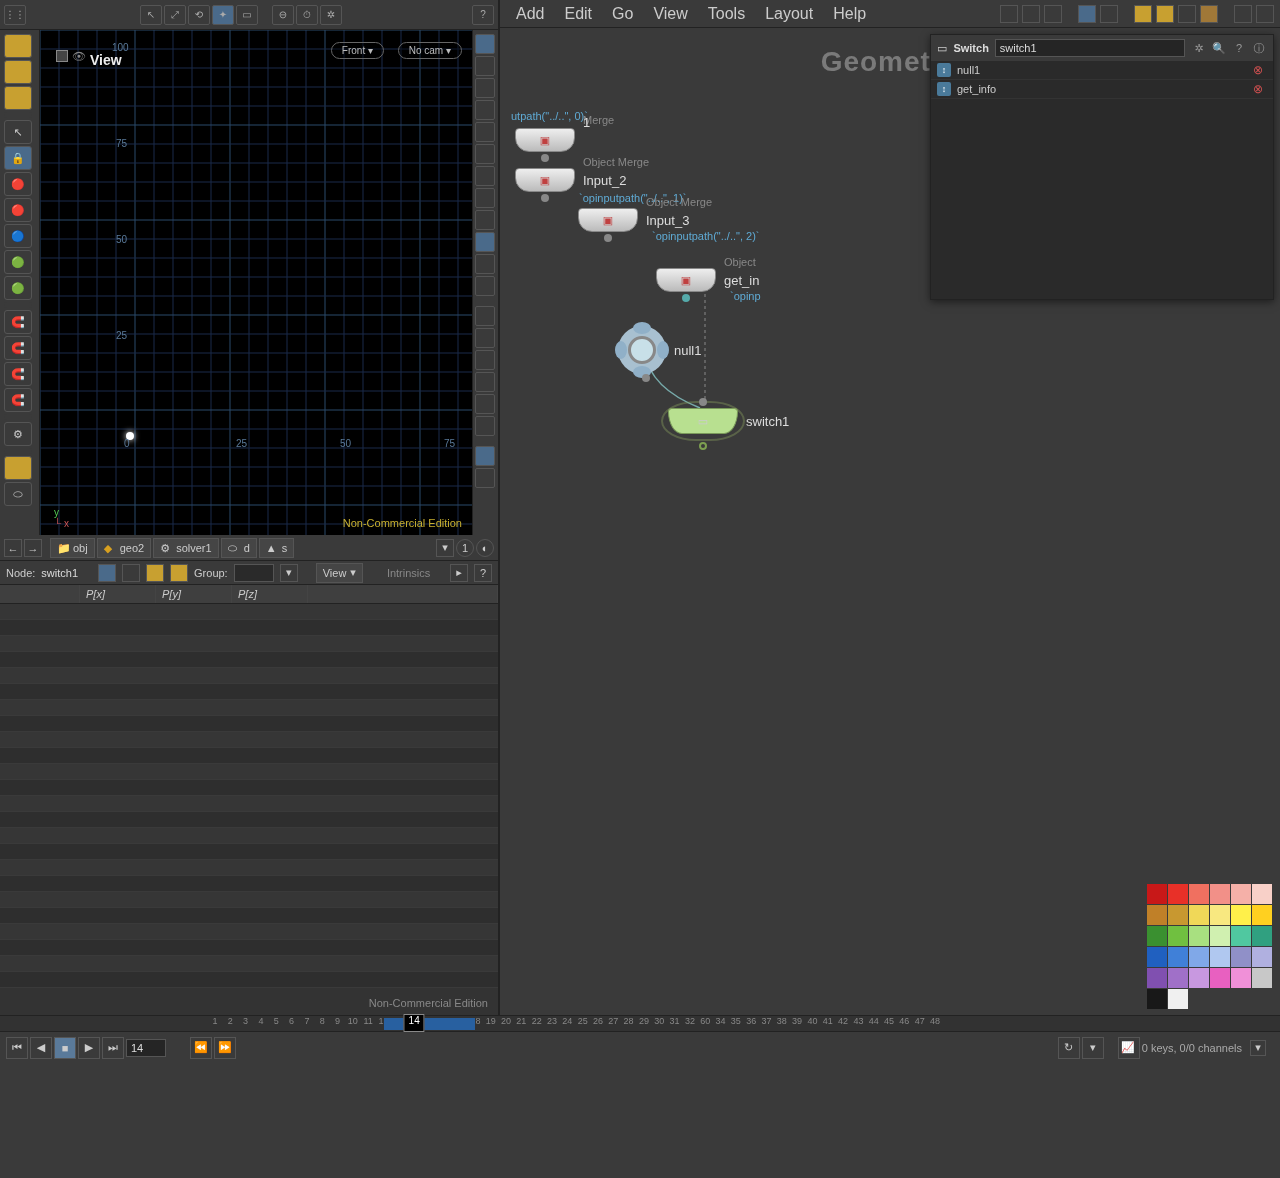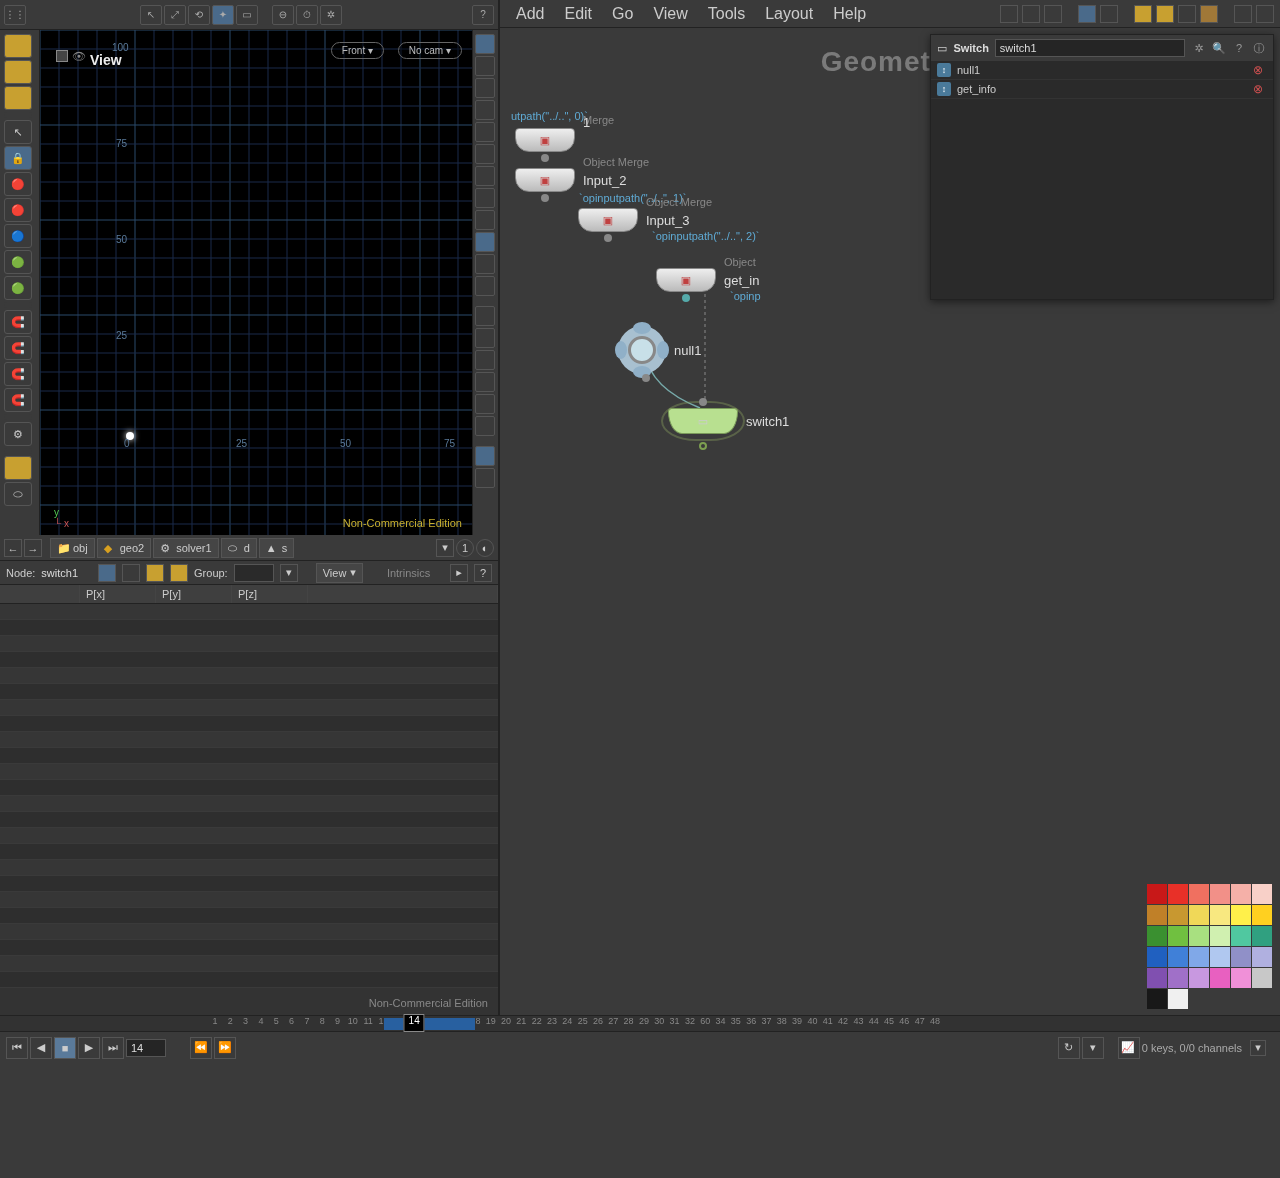--- a/index.html
+++ b/index.html
@@ -43,21 +43,21 @@
 
 .ss-path { height:26px; background:#3a3a3a; display:flex; align-items:center; padding:2px 4px; gap:2px; border-bottom:1px solid #222; }
 .path-btn { height:20px; padding:0 6px; background:#454545; border:1px solid #555; display:flex; align-items:center; gap:4px; font-size:11px; cursor:pointer; }
 .path-btn .ico { width:12px; height:12px; display:inline-block; }
 
 .ss-ctrl { height:24px; background:#3a3a3a; display:flex; align-items:center; padding:2px 6px; gap:6px; border-bottom:1px solid #222; font-size:11px; }
 .ss-ctrl input { background:#2a2a2a; border:1px solid #555; color:#ccc; height:18px; padding:0 4px; font-size:11px; }
 .small-btn { width:18px; height:18px; background:#3a3a3a; border:1px solid #555; cursor:pointer; display:flex; align-items:center; justify-content:center; }
 
 .ss-table { flex:1; background:#333; overflow:hidden; position:relative; }
-.ss-head { display:flex; background:#3f3f3f; border-bottom:1px solid #222; }
+.ss-head { display:flex; background:#3f3f3f; border-bottom:1px solid #222;font-style:italic; }
 .ss-head div { padding:3px 6px; border-right:1px solid #444; font-size:11px; }
 .ss-rows div.row { height:16px; border-bottom:1px solid #3a3a3a; }
 .ss-rows div.row:nth-child(odd){ background:#363636; }
 .ss-rows div.row:nth-child(even){ background:#2e2e2e; }
 .ss-watermark { position:absolute; bottom:6px; right:10px; color:#888; font-size:11px; }
 
 
 .menu-bar { height:28px; background:#3a3a3a; display:flex; align-items:center; padding:0 6px; border-bottom:1px solid #222; }
 .menu-bar .mi { padding:4px 10px; font-size:16px; cursor:pointer; }
 .menu-icons { margin-left:auto; display:flex; gap:4px; }

